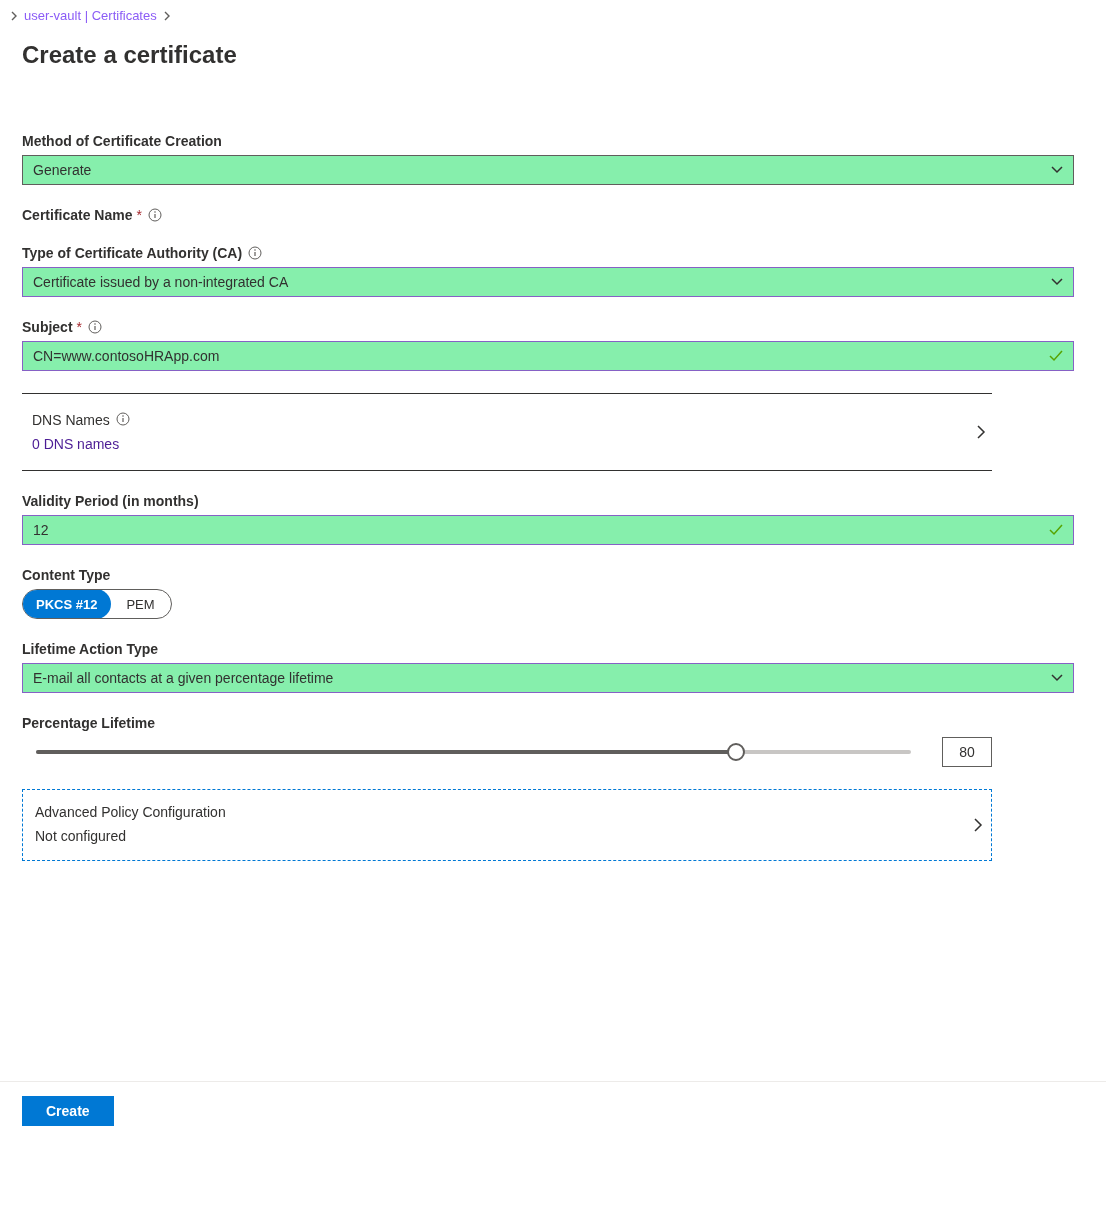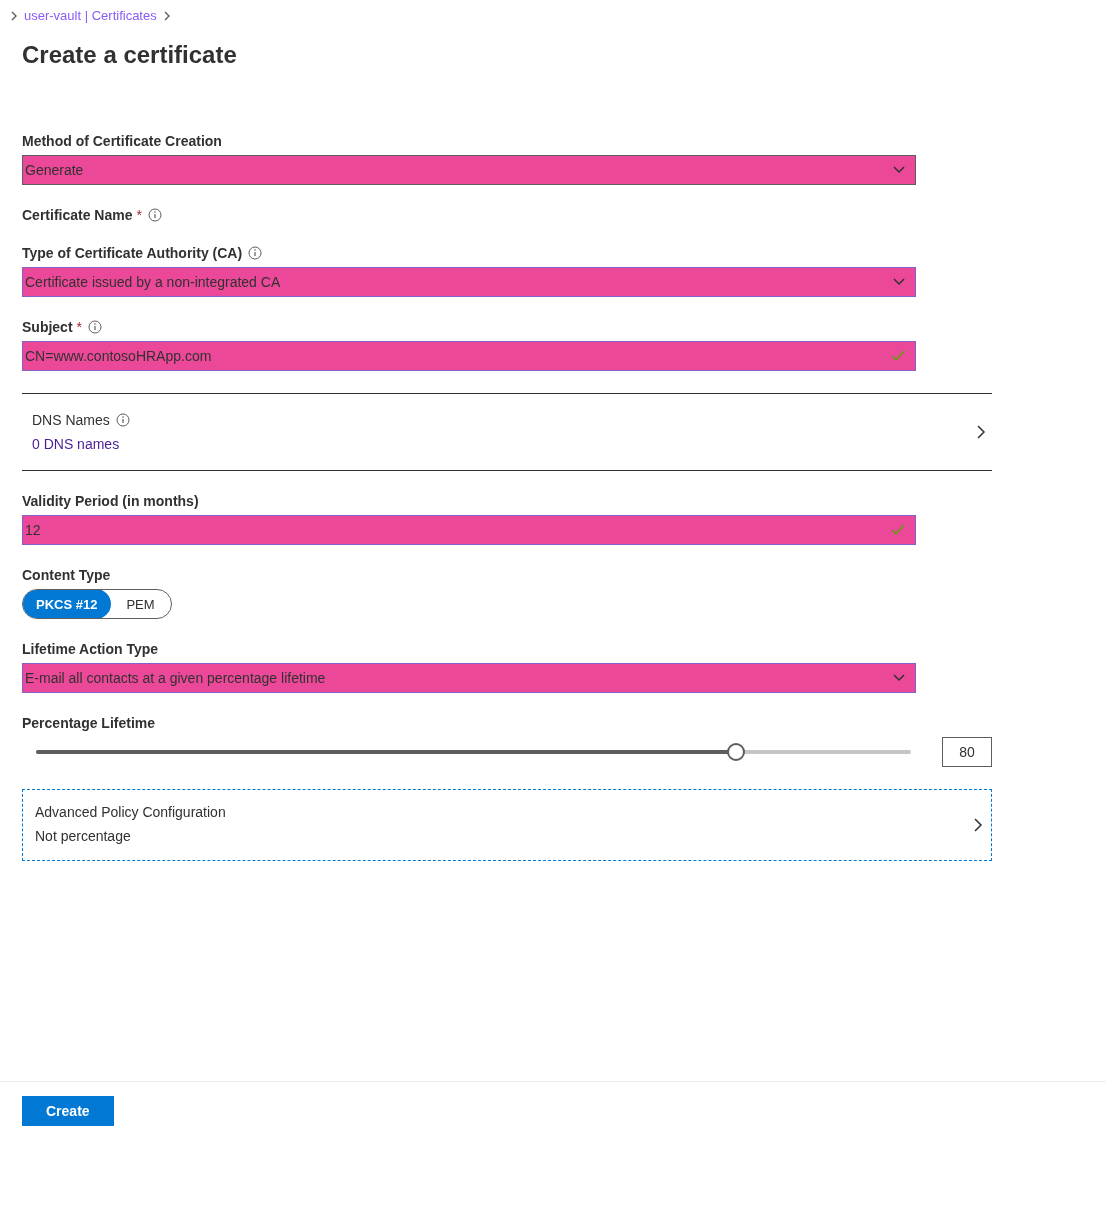--- a/index.html
+++ b/index.html
@@ -56,27 +56,27 @@
     margin-left: -2px;
   }
   .info-icon {
     display: inline-flex;
     width: 14px;
     height: 14px;
     color: #605e5c;
   }
   .info-icon svg { width:14px; height:14px; }
   .select-box, .text-input {
-    width: 894px;
+    width: 1052px;
     height: 30px;
     border: 1px solid #605e5c;
-    background: #ec4899;
-    display: flex;
-    align-items: center;
-    padding: 0 2px;
+    background: #86efac;
+    display: flex;
+    align-items: center;
+    padding: 0 10px;
     font-size: 14px;
     color: #323130;
     position: relative;
   }
   .select-box.purple, .text-input.purple {
     border-color: #8661c5;
   }
   .select-box .chevron-down {
     position: absolute;
     right: 10px;
@@ -105,21 +105,20 @@
     border-bottom: 1px solid #323130;
     padding: 18px 10px 18px 10px;
     width: 970px;
     position: relative;
     margin-bottom: 22px;
   }
   .divider-section .section-title {
     font-size: 14px;
     font-weight: 400;
     display:flex;
-    align-items:center;
     gap:6px;
     margin-bottom:8px;
   }
   .divider-section .section-value {
     font-size: 14px;
     color: #4c1d95;
   }
   .divider-section .chevron-right {
     position: absolute;
     right: 6px;
@@ -393,21 +392,21 @@
       <div class="slider-track">
         <div class="slider-fill"></div>
         <div class="slider-thumb"></div>
       </div>
       <div class="slider-value-box">80</div>
     </div>
   </div>
 
   <div class="dashed-panel">
     <div class="panel-title">Advanced Policy Configuration</div>
-    <div class="panel-value">Not percentage</div>
+    <div class="panel-value">Not configured</div>
     <span class="chevron-right">
       <svg width="10" height="16" viewBox="0 0 10 16">
           <path d="M2 2 L8 8 L2 14" stroke="#323130" stroke-width="1.5" fill="none"></path>
         </svg>
     </span>
   </div>
 </div>
 
 <div class="footer-bar">
   <button class="create-btn">Create</button>

